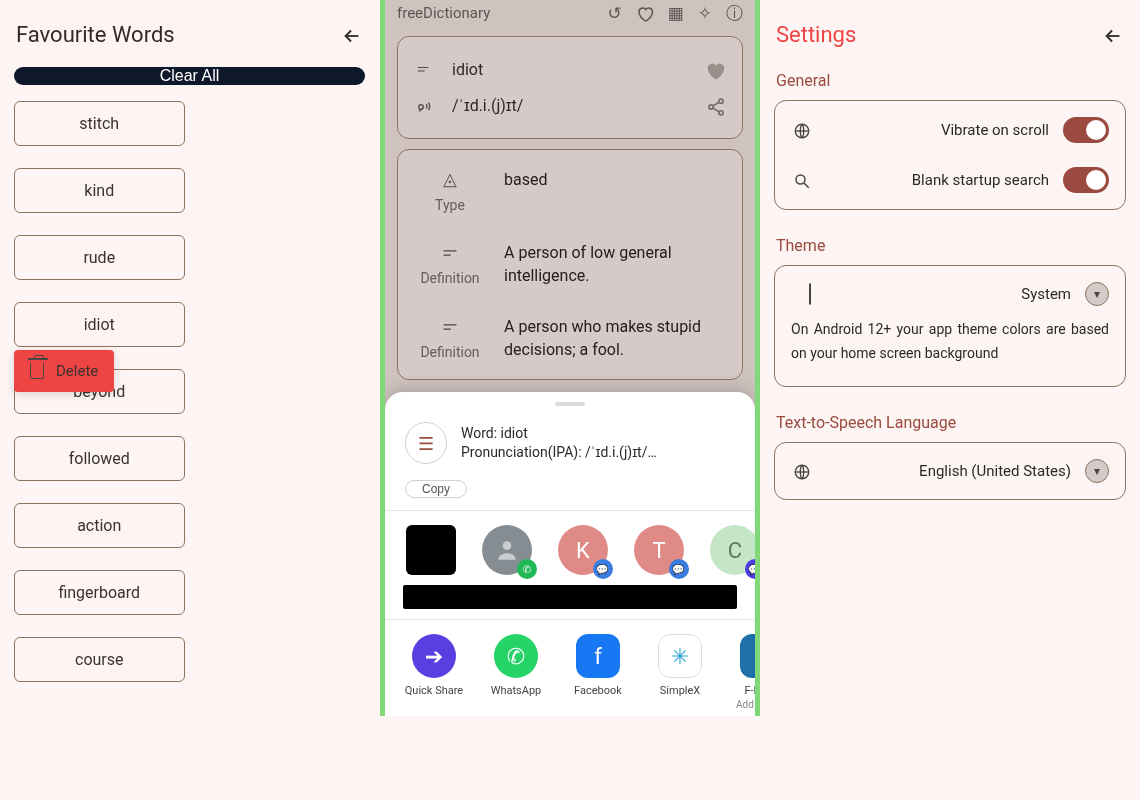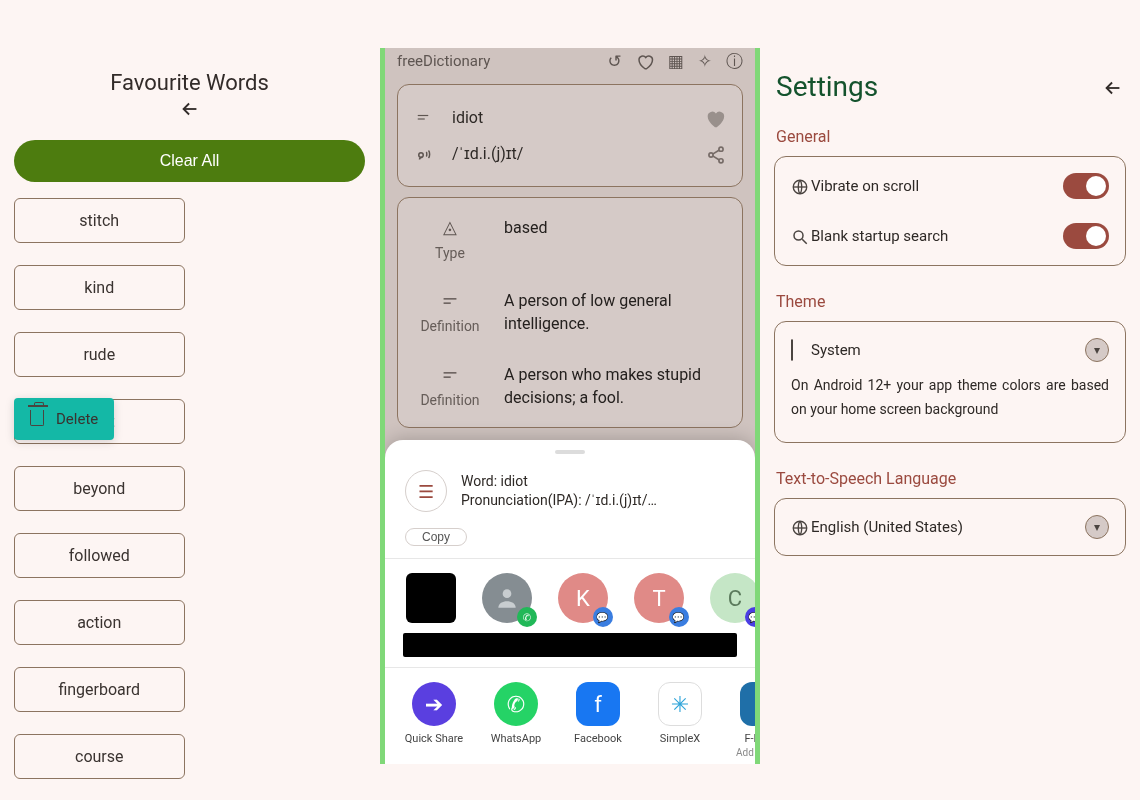--- a/index.html
+++ b/index.html
@@ -7,51 +7,49 @@
     font-family: -apple-system, BlinkMacSystemFont, "Segoe UI", Roboto, sans-serif;
     display: flex;
     width: 1140px;
     height: 800px;
     overflow: hidden;
     background: #fdf5f3;
   }
   .panel {
     height: 716px;
     position: relative;
-    margin-top: 48px;
   }
   .panel-left { width: 380px; border-right: 1px solid transparent; }
   .panel-mid  { width: 380px; border-left: 5px solid #80d878; border-right: 5px solid #80d878; background: #cfc3bf; overflow:hidden;}
   .panel-right{ width: 380px; }
 
   
   .fav-header {
     display: flex;
     align-items: center;
     justify-content: space-between;
     padding: 22px 16px 14px 16px;
-    flex-direction: column;
   }
   .fav-title {
     font-size: 22px;
     color: #322b29;
     font-weight: 400;
   }
   .back-arrow {
     font-size: 22px;
     color: #322b29;
     cursor: pointer;
   }
   .clear-all-btn {
     margin: 6px 14px 10px 14px;
-    background: #4d7c0f;
+    background: #0f172a;
     color: #ffffff;
     border: none;
     border-radius: 22px;
-    padding: 12px 0;
+    padding: 0 0;
     font-size: 16px;
     width: calc(100% - 28px);
     cursor: pointer;
   }
   .word-grid {
     display: flex;
     flex-wrap: wrap;
     gap: 22px;
     padding: 6px 14px;
   }
@@ -67,26 +65,26 @@
     cursor: pointer;
     position:relative;
   }
   .word-chip::before, .word-chip::after {
     
   }
   .delete-popup {
     position: absolute;
     left: 14px;
     top: 350px;
-    background: #14b8a6;
+    background: #ef4444;
     border-radius: 4px;
     box-shadow: 0 2px 10px rgba(0,0,0,0.15);
     padding: 12px 16px;
     display: flex;
-    align-items: flex-start;
+    align-items: center;
     gap: 12px;
     cursor: pointer;
     color: #3a3330;
     font-size: 15px;
   }
   .trash-icon {
     width: 14px; height: 16px;
     border: 1.5px solid #4a4440;
     border-top: none;
     border-radius: 0 0 2px 2px;
@@ -265,39 +263,41 @@
   }
   .app .sub {display:block;font-size:10px;color:#8a8a8a;margin-top:2px;}
 
   
   .set-header {
     display:flex;
     align-items:center;
     justify-content:space-between;
     padding: 22px 16px 14px 16px;
   }
-  .set-title { font-size:28px; color:#14532d; }
+  .set-title { font-size:22px; color:#ef4444; }
   .section-label {
     color:#9b4a3f;
     font-size:16px;
     padding: 10px 16px 6px;
   }
   .settings-card {
     margin: 4px 14px 16px;
     border:1px solid #8c7460;
     border-radius:12px;
     background:#fdf5f3;
     padding: 4px 0;
   }
   .settings-row {
     display:flex;
     align-items:center;
+    gap:14px;
     padding: 12px 16px;
     color:#2e2926;
     font-size:15px;
+    text-align:right;
   }
   .settings-row .row-icon { width:20px; font-size:17px; color:#4a4440;}
   .settings-row .row-label { flex:1; }
   .toggle {
     width:46px;height:26px;
     background:#9b4a3f;
     border-radius:14px;
     position:relative;
     cursor:pointer;
   }

